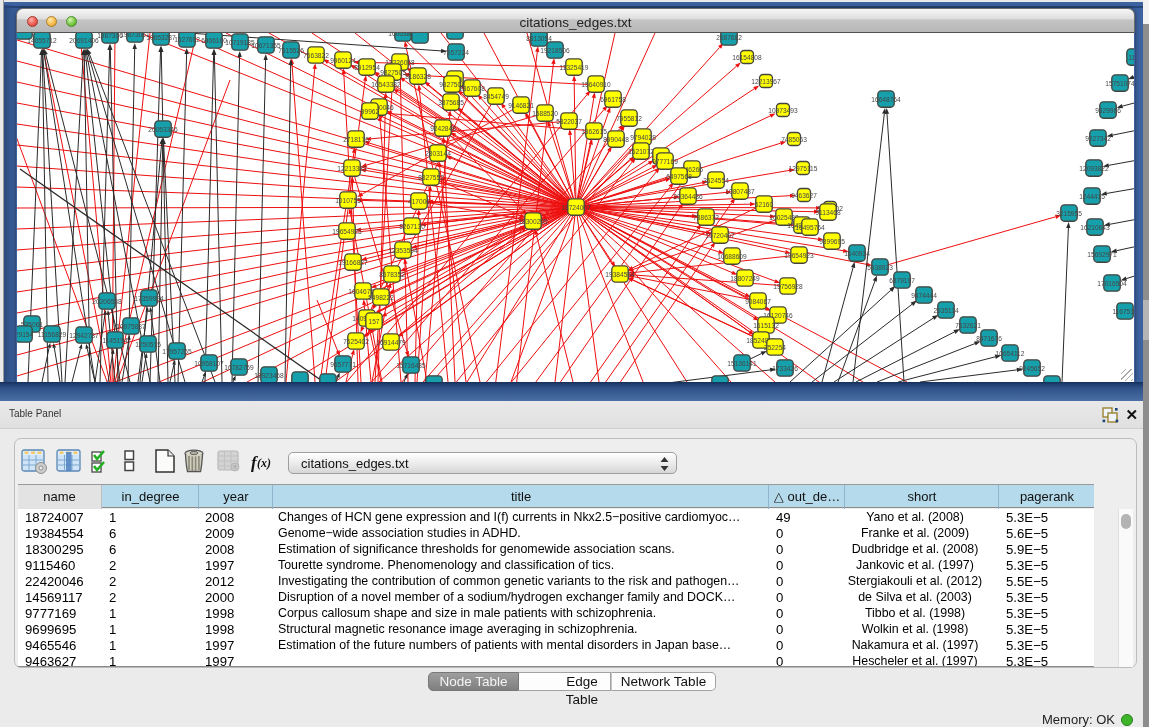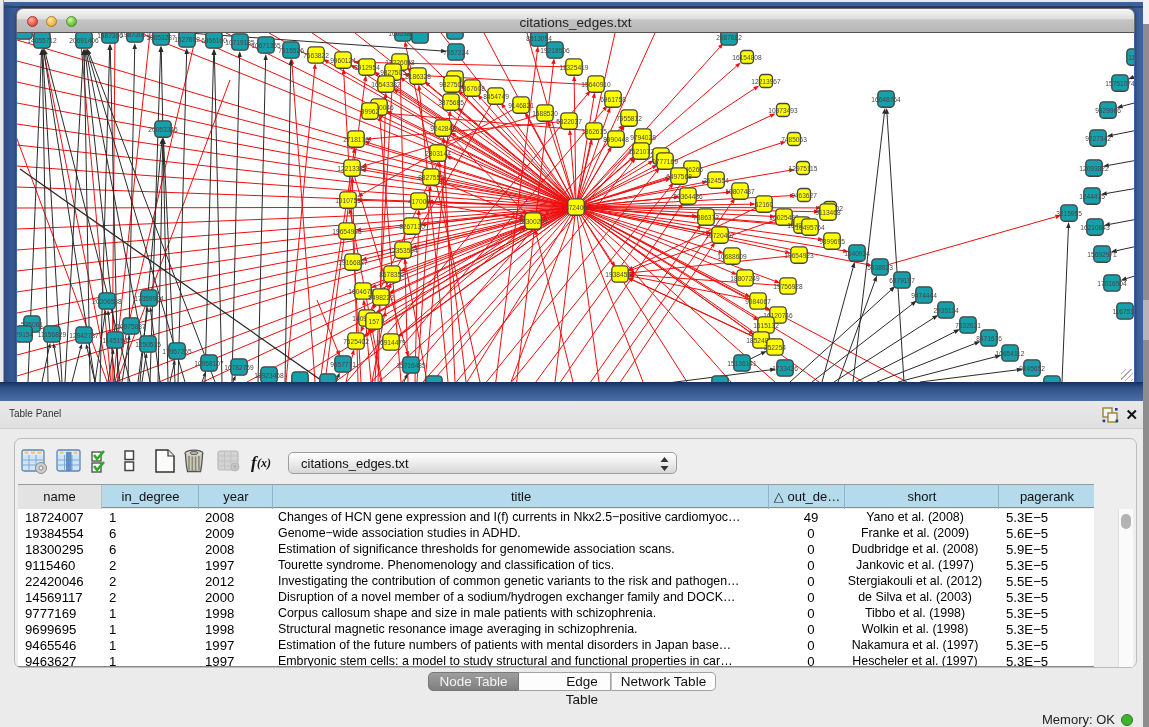--- a/index.html
+++ b/index.html
@@ -47,21 +47,21 @@
 .th { position:absolute; top:0; height:24px; font-size:13px; color:#111; text-align:center; line-height:23px;
    border-right:1px solid #8fb6cc; }
 #tbody { position:absolute; left:3px; top:70px; width:1076px; height:158px; background:#ffffff; overflow:hidden;
   border-bottom:1px solid #8a8a8a; font-size:13.2px; }
 .tr { position:relative; height:16px; white-space:nowrap; }
 .tr div { position:absolute; top:1px; overflow:hidden; }
 .c1 { left:7px; width:90px; }
 .c2 { left:91px; width:90px; }
 .c3 { left:187px; width:80px; }
 .c4 { left:260px; width:492px; font-size:12.4px; }
-.c5 { left:758px; width:70px;text-align:center; }
+.c5 { left:758px; width:70px; }
 .c6 { left:820px; width:154px; text-align:center; font-size:12.4px; }
 .c7 { left:988px; width:90px; }
 #tsb { position:absolute; right:3px; top:70px; width:15px; height:158px; background:#fafafa; border-left:1px solid #e0e0e0; }
 #tsb .th2 { position:absolute; left:2px; top:5px; width:10px; height:15px; border-radius:5px; background:#b3b3b3; }
 
 #seg { position:absolute; left:428px; top:271px; height:19px; font-size:13.5px; }
 .sg { position:absolute; top:0; height:19px; line-height:18px; text-align:center; border:1px solid #a2a2a2; background:#fdfdfd; color:#111; }
 #sg1 { left:0; width:91px; border-radius:5px 0 0 5px; background:linear-gradient(#9e9e9e,#7f7f7f); color:#f4f4f4; border-color:#787878; }
 #sg2 { left:91px; width:92px; border-left:none;padding-left:35px; }
 #sg3 { left:183px; width:105px; border-left:1px solid #c4c4c4; border-radius:0 5px 5px 0; }
@@ -1001,21 +1001,20 @@
             <div class="c3">1997</div>
             <div class="c4">Estimation of the future numbers of patients with mental disorders in Japan base…</div>
             <div class="c5">0</div>
             <div class="c6">Nakamura et al. (1997)</div>
             <div class="c7">5.3E−5</div>
           </div>
           <div class="tr">
             <div class="c1">9463627</div>
             <div class="c2">1</div>
             <div class="c3">1997</div>
-            <div class="c4">Embryonic stem cells: a model to study structural and functional properties in car…</div>
             <div class="c5">0</div>
             <div class="c6">Hescheler et al. (1997)</div>
             <div class="c7">5.3E−5</div>
           </div>
         </div>
       <div id="tsb">
           <div class="th2"></div>
         </div>
     </div>
     <div id="seg">

